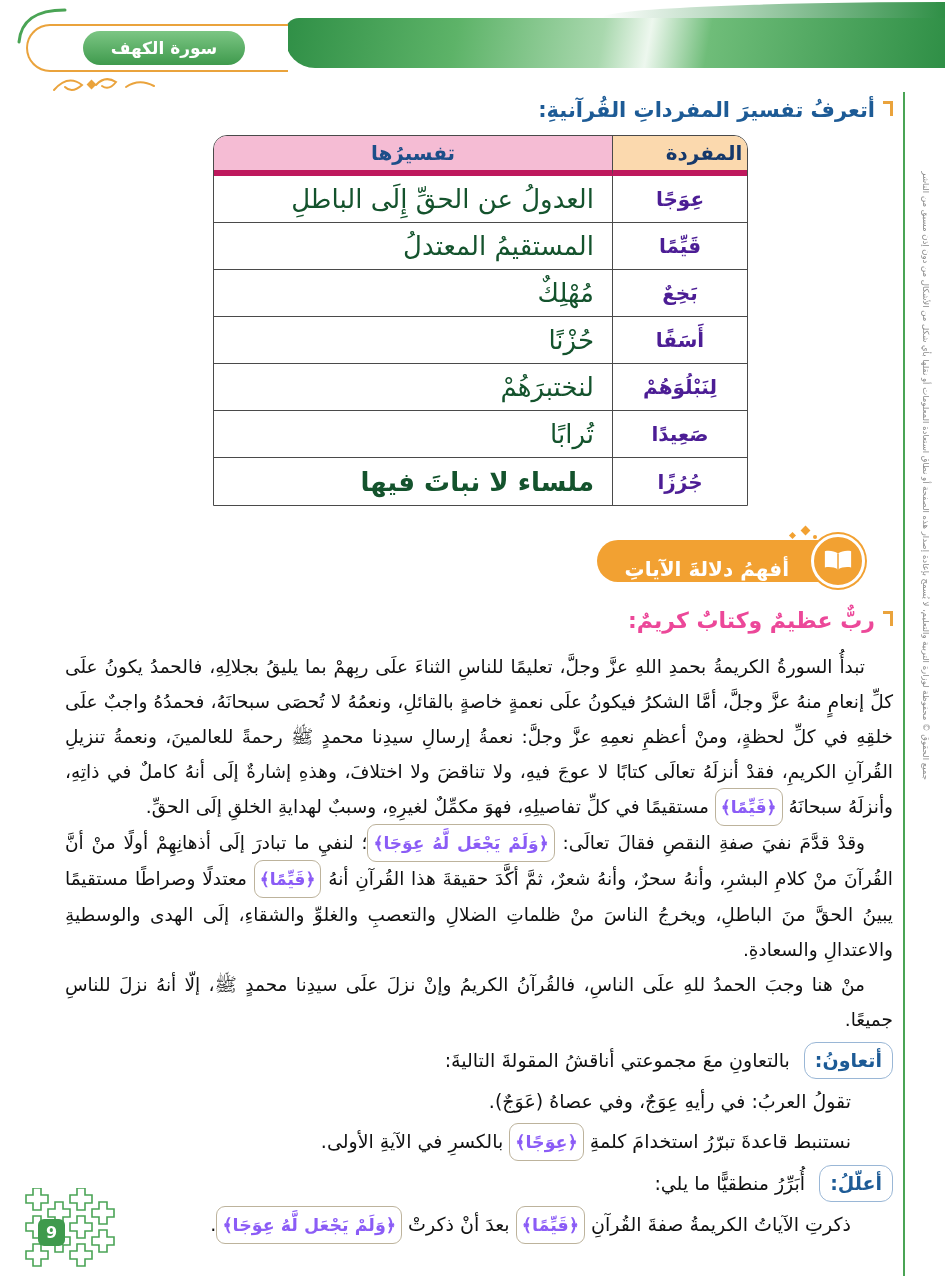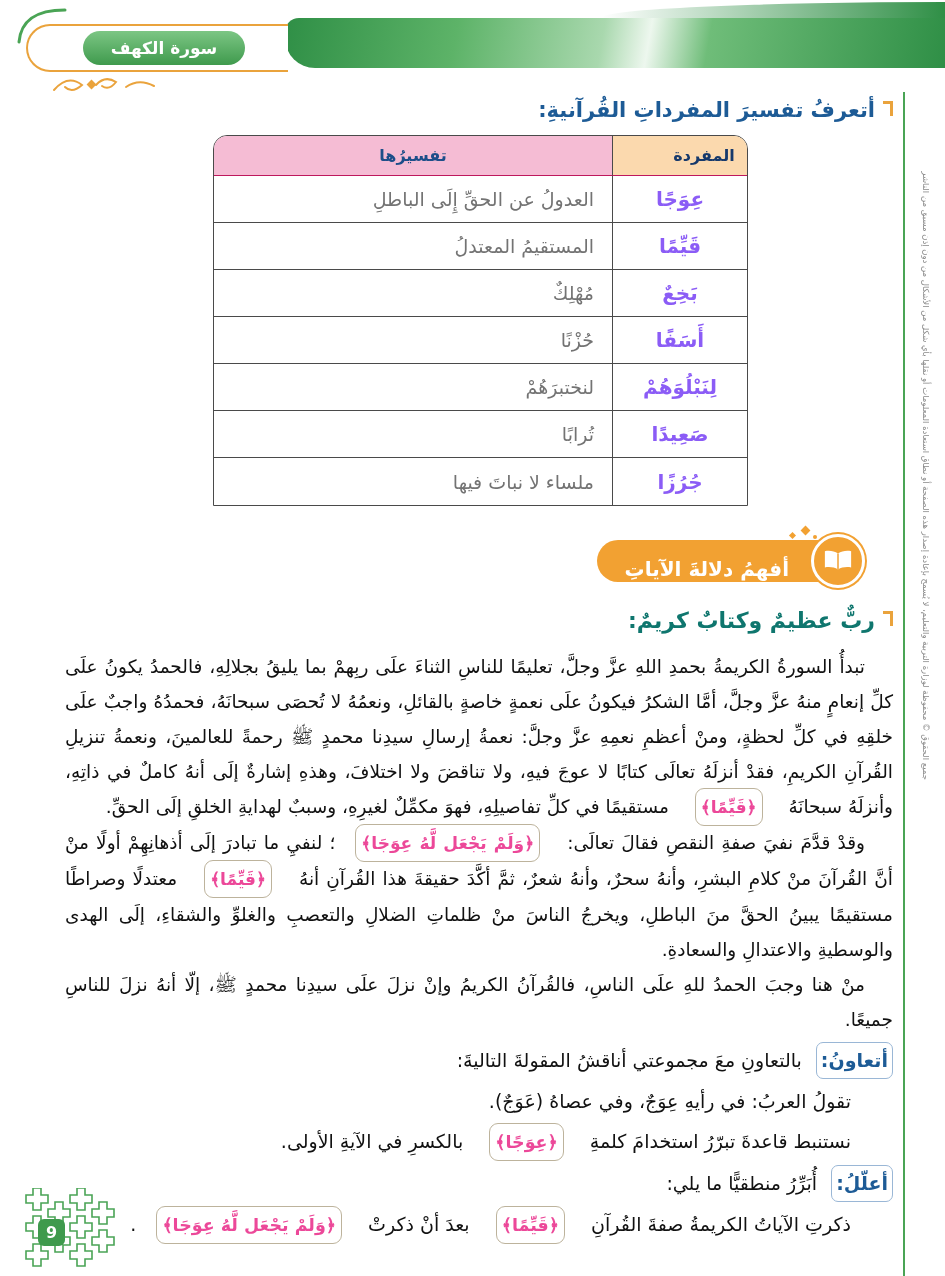--- a/index.html
+++ b/index.html
@@ -23,55 +23,55 @@
 
   
   .side-rule { position:absolute; right:40px; top:92px; bottom:0; width:2px; background:#4aa455; }
   .side-copyright { position:absolute; left:643px; top:492px; width:560px; height:16px;
     transform:rotate(90deg); font-size:8.5px; color:#8a8a8a; direction:rtl; text-align:center; white-space:nowrap; }
 
   
   .content { position:absolute; top:96px; right:52px; width:828px; direction:rtl; color:#111; }
   .section-title { display:flex; align-items:flex-start; gap:8px; font-size:21px; font-weight:bold; line-height:1.4; }
   .blue-title { color:#1d5b96; }
-  .red-title { color:#0f766e; font-size:22px; margin-top:24px; }
+  .red-title { color:#ec4899; font-size:22px; margin-top:24px; }
   .corner-mark { flex:0 0 auto; width:10px; height:15px; border-top:3px solid #eaa33c; border-right:3px solid #eaa33c; margin-top:5px; }
 
   
   .vocab-table { width:535px; margin:10px 145px 0 auto; border-collapse:separate; border-spacing:0;
     border:1px solid #4a4a4a; border-radius:14px 14px 0 0; overflow:hidden; direction:rtl; }
-  .vocab-table th { height:40px; font-size:16px; font-weight:bold; border-bottom:1px solid #be185d; text-align:center; }
+  .vocab-table th { height:40px; font-size:20px; font-weight:bold; border-bottom:6px solid #be185d; text-align:center; }
   .th-word  { width:135px; background:#fbd9ae; color:#16396b; border-left:1px solid #4a4a4a;padding-left:48px; }
   .th-meaning { background:#f5bcd4; color:#1d4e89; }
   .vocab-table td { height:47px; border-bottom:1px solid #4a4a4a; background:#fff; }
-  .vocab-table tr:last-child td { border-bottom:none; }
-  .td-word { text-align:center; color:#8b5cf6; font-weight:bold; font-size:20px; border-left:1px solid #4a4a4a; }
-  .td-meaning { text-align:right; padding-right:18px; font-size:19px; color:#737373; }
+  .vocab-table tr:last-child td { border-bottom:none;font-weight:bold; }
+  .td-word { text-align:center; color:#4c1d95; font-weight:bold; font-size:20px; border-left:1px solid #4a4a4a; }
+  .td-meaning { text-align:right; padding-right:18px; font-size:26px; color:#14532d; }
 
   
   .badge-row { margin:34px 40px 0 0; display:flex; }
   .badge { position:relative; background:#f2a132; color:#fff; height:42px; border-radius:21px;
     display:flex; align-items:center; padding:16px 64px 0 28px; font-size:20px; font-weight:bold; }
   .badge-icon { position:absolute; right:-12px; top:50%; transform:translateY(-50%);
     width:54px; height:54px; background:#f2a132; border:3px solid #fff; box-shadow:0 0 0 2px #f2a132;
     border-radius:50%; display:flex; align-items:center; justify-content:center; }
   .sparkle { position:absolute; background:#f2a132; }
   .s1 { width:7px; height:7px; right:44px; top:-13px; transform:rotate(45deg); }
   .s2 { width:5px; height:5px; right:58px; top:-7px;  transform:rotate(45deg); }
   .s3 { width:4px; height:4px; right:36px; top:-5px;  border-radius:50%; }
 
   
   .body-text { margin-top:12px; font-size:18.5px; line-height:35px; text-align:justify; }
   .body-text p { text-indent:28px; }
-  .ayah { color:#ec4899; font-weight:bold; border:1px solid #bdb39c; border-radius:9px; padding:8px 5px; margin:0 20px; font-size:0.92em; }
+  .ayah { color:#8b5cf6; font-weight:bold; border:1px solid #bdb39c; border-radius:9px; padding:8px 5px; margin:0 0; font-size:0.92em; }
 
   
   .act-line { font-size:19px; line-height:35px; margin-top:5px; text-align:justify; }
-  .act-label { display:inline-block; border:1.5px solid #9ab7d6; border-radius:7px; color:#1d5b96;
-    font-weight:bold; padding:0 4px; margin-left:8px; background:#fff; }
+  .act-label { display:inline-block; border:1.5px solid #9ab7d6; border-radius:12px; color:#1d5b96;
+    font-weight:bold; padding:0 10px; margin-left:8px; background:#fff; }
   .indent { padding-right:42px; }
 
   
   .bottom-pattern { position:absolute; left:14px; bottom:4px; }
   .page-num { position:absolute; left:38px; bottom:30px; width:27px; height:27px; background:#3f9a4d;
     border-radius:6px; color:#fff; font-size:16px; font-weight:bold; display:flex; align-items:center;
     justify-content:center; z-index:2; }
 </style>
 </head>
 <body>

